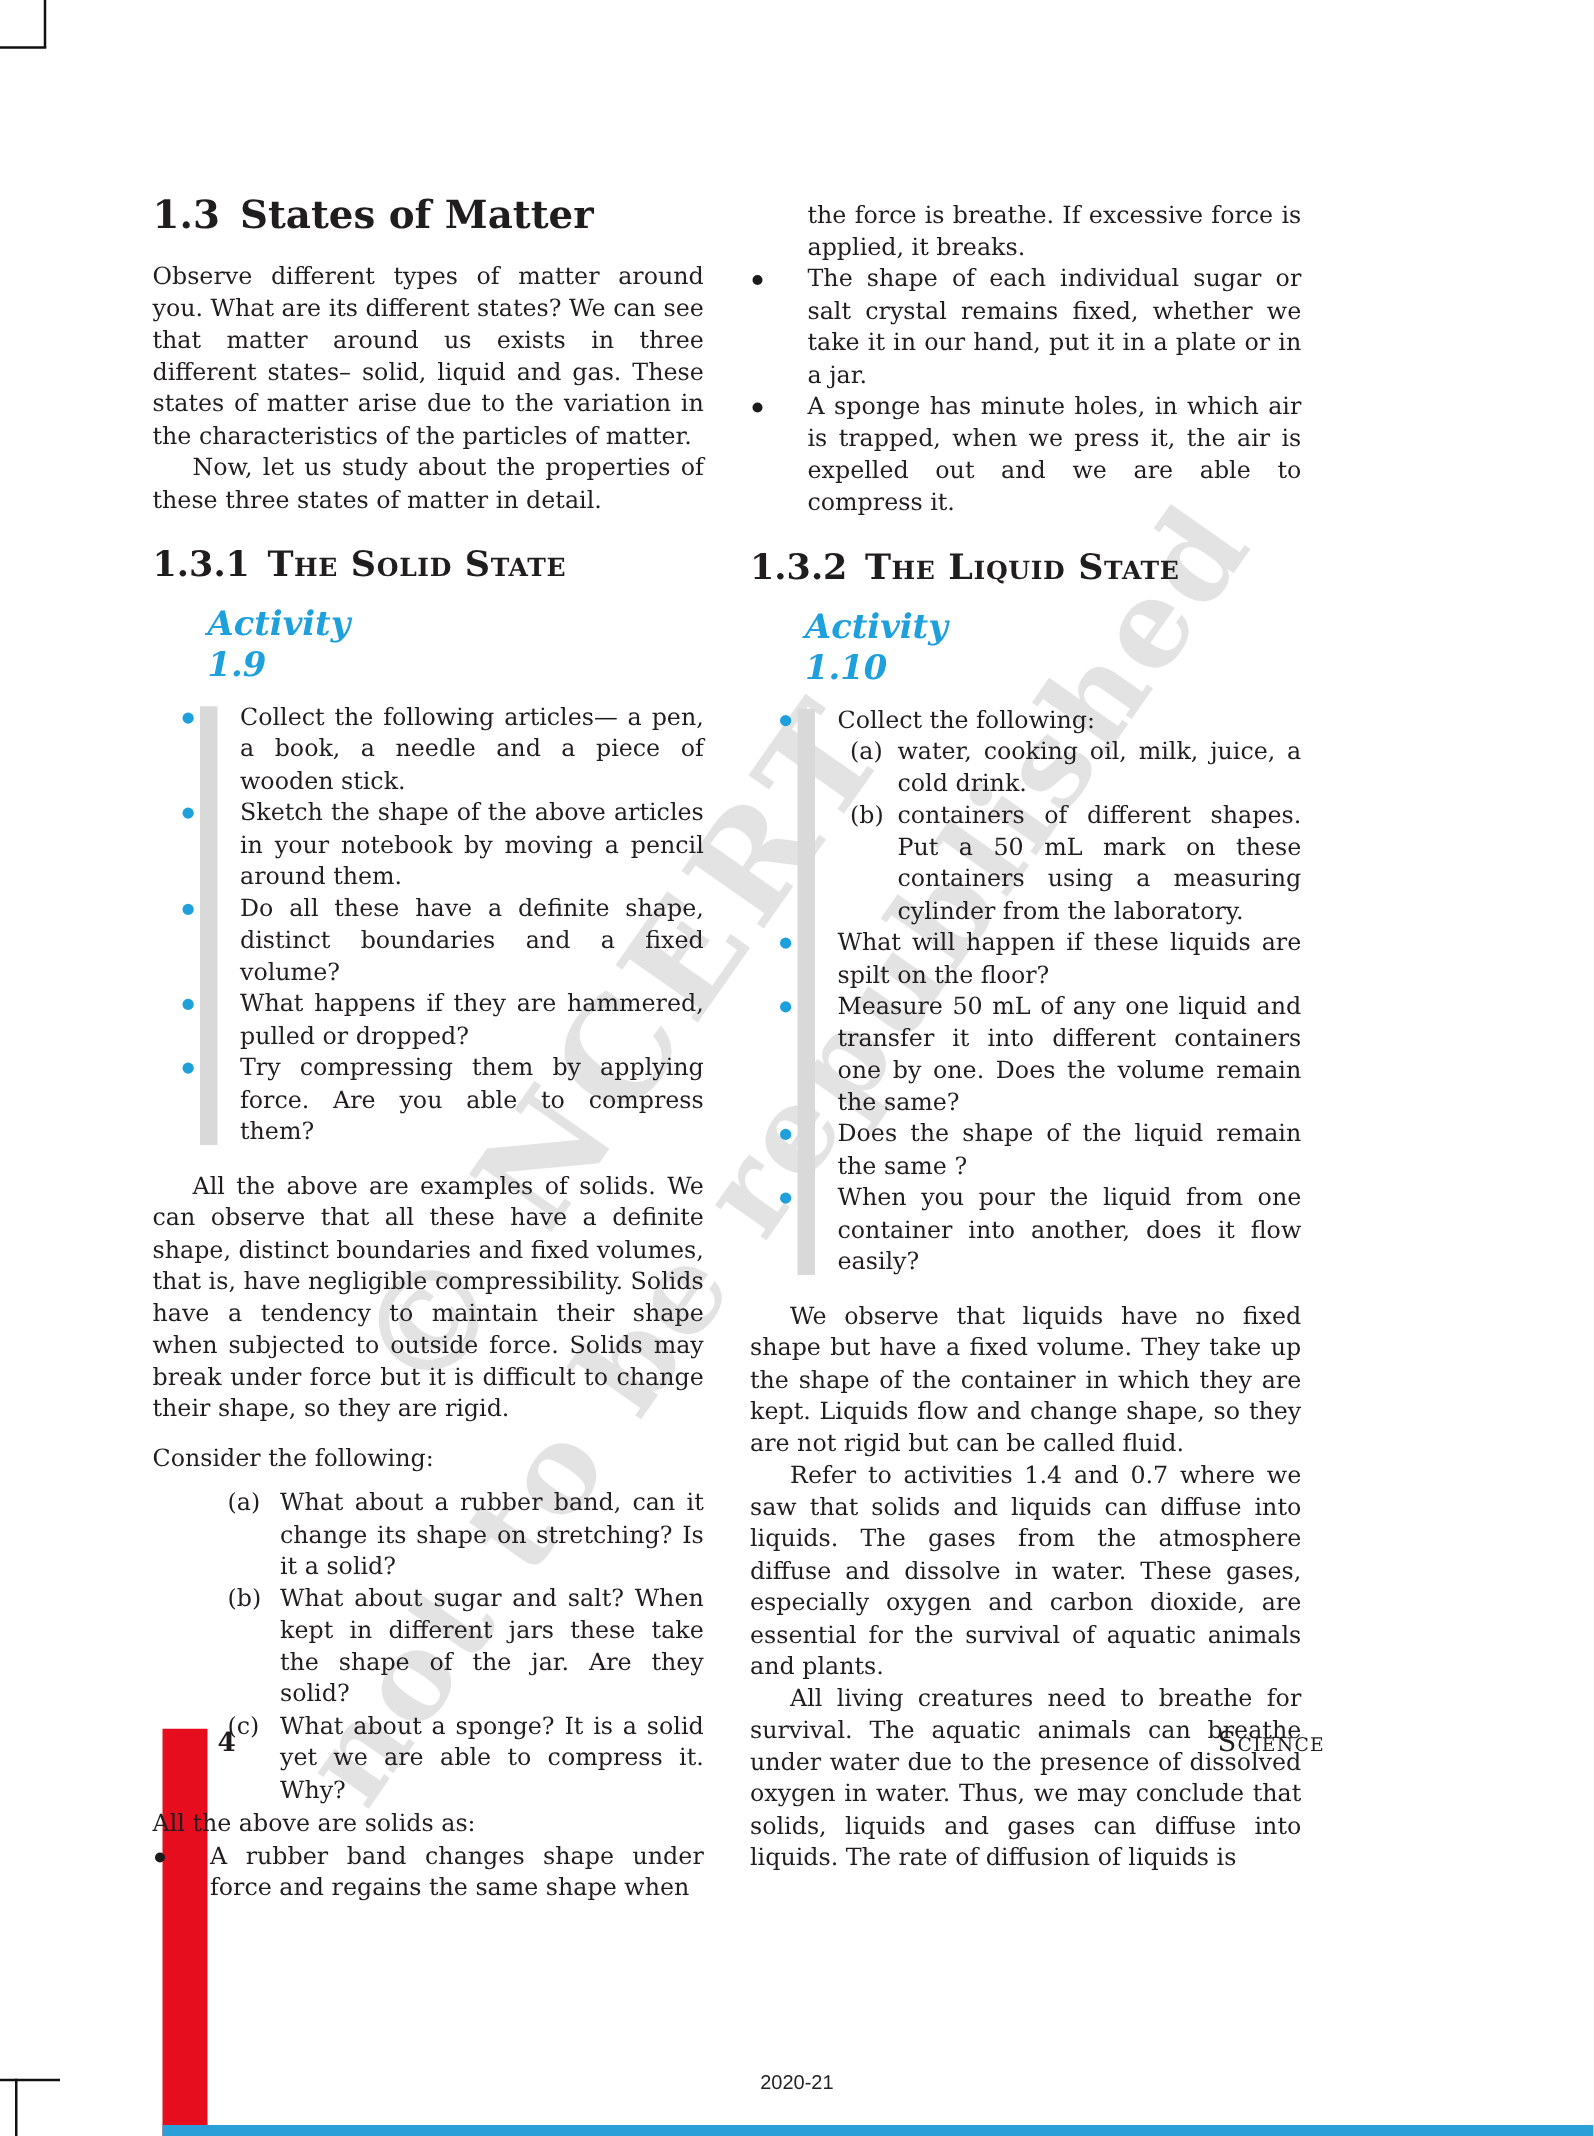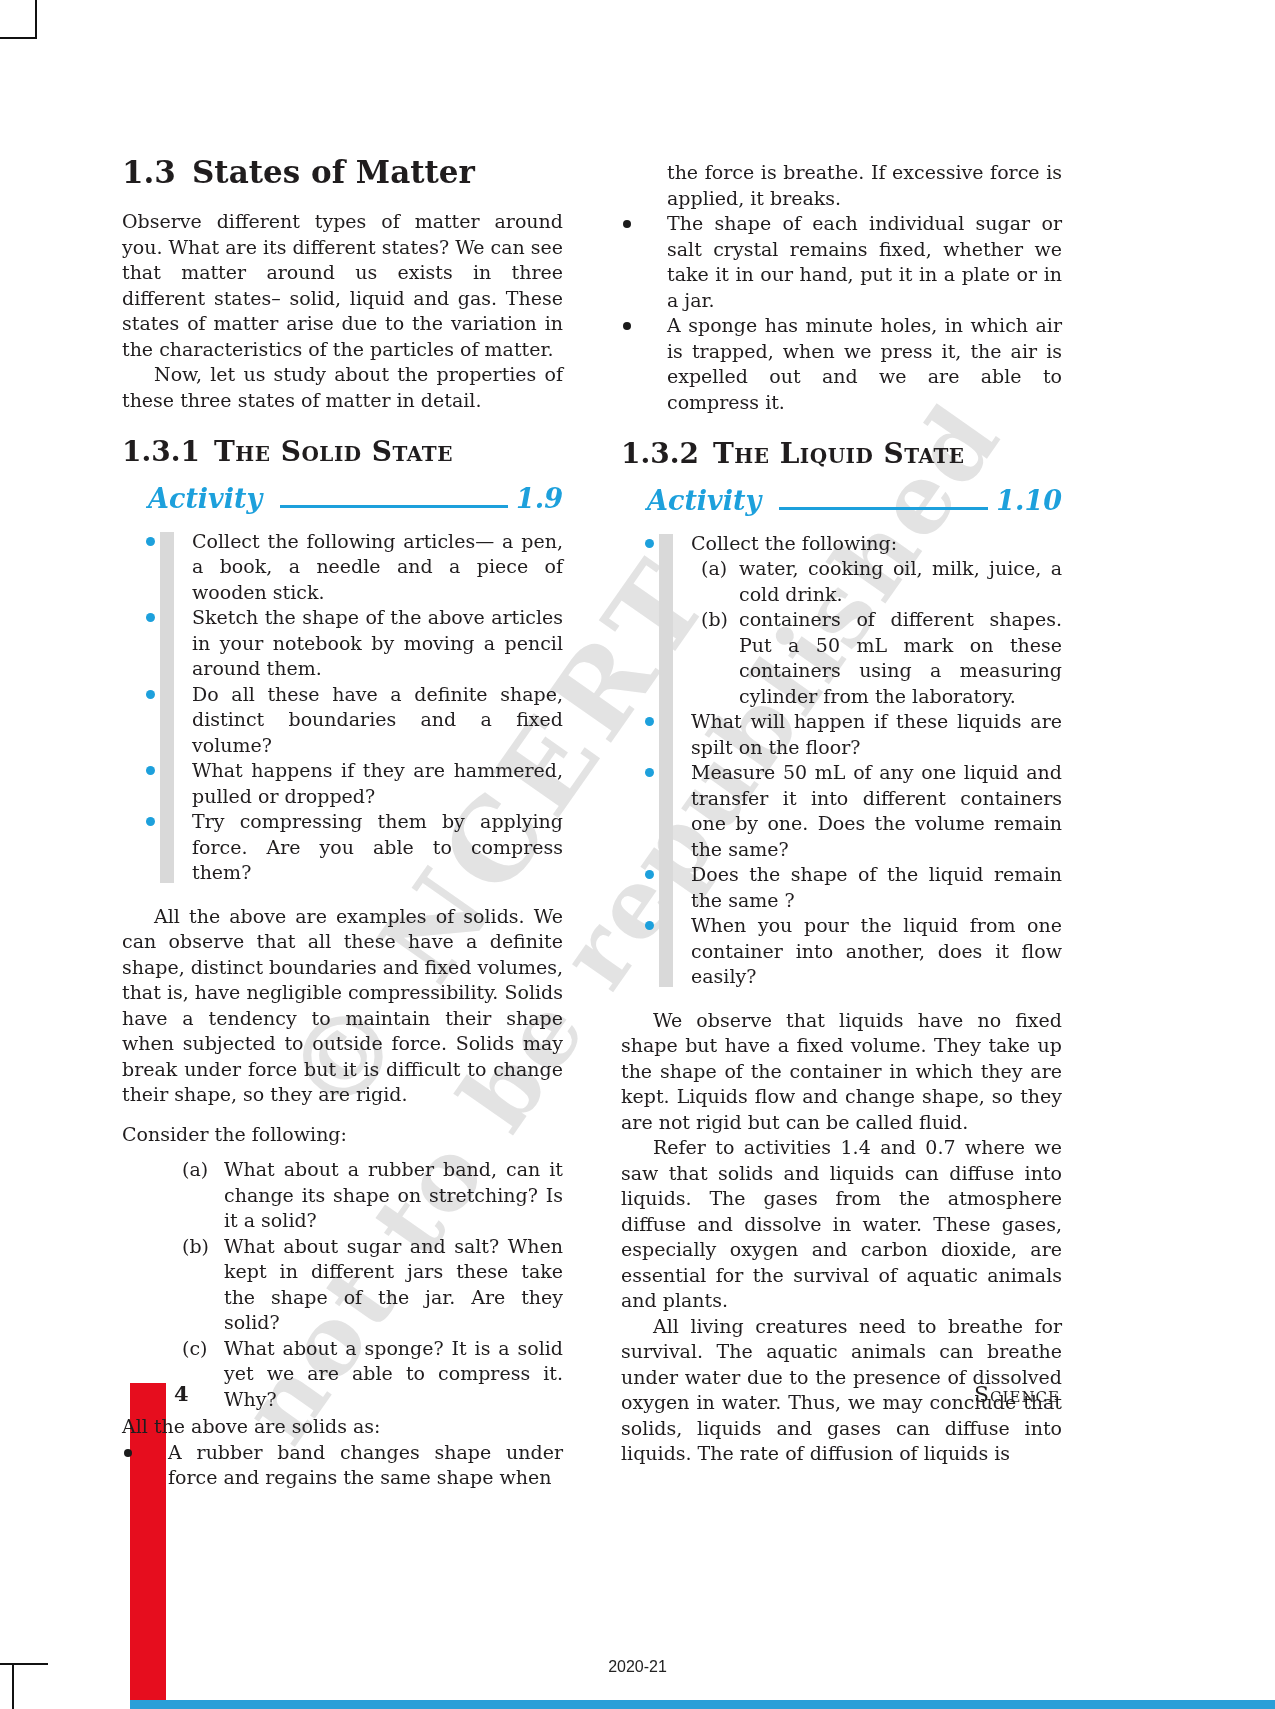--- a/index.html
+++ b/index.html
@@ -25,33 +25,33 @@
   .mark-bl-v { left:12px; bottom:0; width:2px; height:46px; }
   .mark-bl-h { left:0; bottom:44px; width:48px; height:2px; }
   
   .red-bar  { position:absolute; left:130px; top:1383px; width:36px; height:326px; background:#e60d1e; }
   .blue-strip { position:absolute; left:130px; bottom:0; width:1145px; height:9px; background:#2a9fd8; }
   .page-num { position:absolute; left:174px; top:1381px; font-size:21px; font-weight:bold; }
   .footer-journal { position:absolute; right:215px; top:1382px; font-size:22px; font-variant:small-caps; letter-spacing:1px; }
   .footer-year { position:absolute; left:0; top:1646px; width:100%; text-align:center;
                  font-family:Liberation Sans, sans-serif; font-size:16px; color:#222;margin-top:12px; }
   
-  .content { position:absolute; left:122px; top:155px; width:940px; display:flex; gap:58px; z-index:1; }
+  .content { position:absolute; left:122px; top:155px; width:940px; display:flex; gap:37px; z-index:1; }
   .col { width:441px; font-size:19px; line-height:25.5px; text-align:justify; }
   .col-right { padding-top:5px; }
   p { margin:0; }
   .indent { text-indent:32px; }
   .h-main { margin:0 0 20px 0; font-size:31px; line-height:34px; font-weight:bold; text-align:left; }
   .h-main .h-num { margin-right:16px; }
   .subsec { margin:26px 0 16px 0; text-align:left; font-weight:bold; }
   .subsec .subsec-num { font-size:28px; margin-right:14px; }
   .subsec .subsec-title { font-size:28px; font-variant:small-caps; letter-spacing:0.5px; }
   
   .activity { margin:18px 0 18px 26px; }
-  .act-head { display:flex; align-items:baseline; color:#1da0dc; font-style:italic; font-weight:bold; font-size:27px; }
+  .act-head { display:flex; align-items:baseline; color:#1da0dc; font-style:italic; font-weight:bold; font-size:27px;flex-direction:column; }
   .act-rule { flex:1; border-bottom:3px solid #1da0dc; margin:0 8px 5px 18px; }
   .act-list { position:relative; margin:16px 0 0 12px; padding-left:32px; text-align:justify; }
   .act-sidebar { position:absolute; left:0; top:3px; bottom:3px; width:14px; background:#d9d9d9; }
   .act-item { position:relative; }
   .act-bullet { position:absolute; left:-46px; top:8px; width:9px; height:9px; border-radius:50%; background:#1da0dc; }
   .sub-item { display:flex; padding-left:10px; }
   .sub-label { flex:0 0 38px; }
   .sub-text { flex:1; }
   
   .body-bullet { position:relative; padding-left:46px; }

